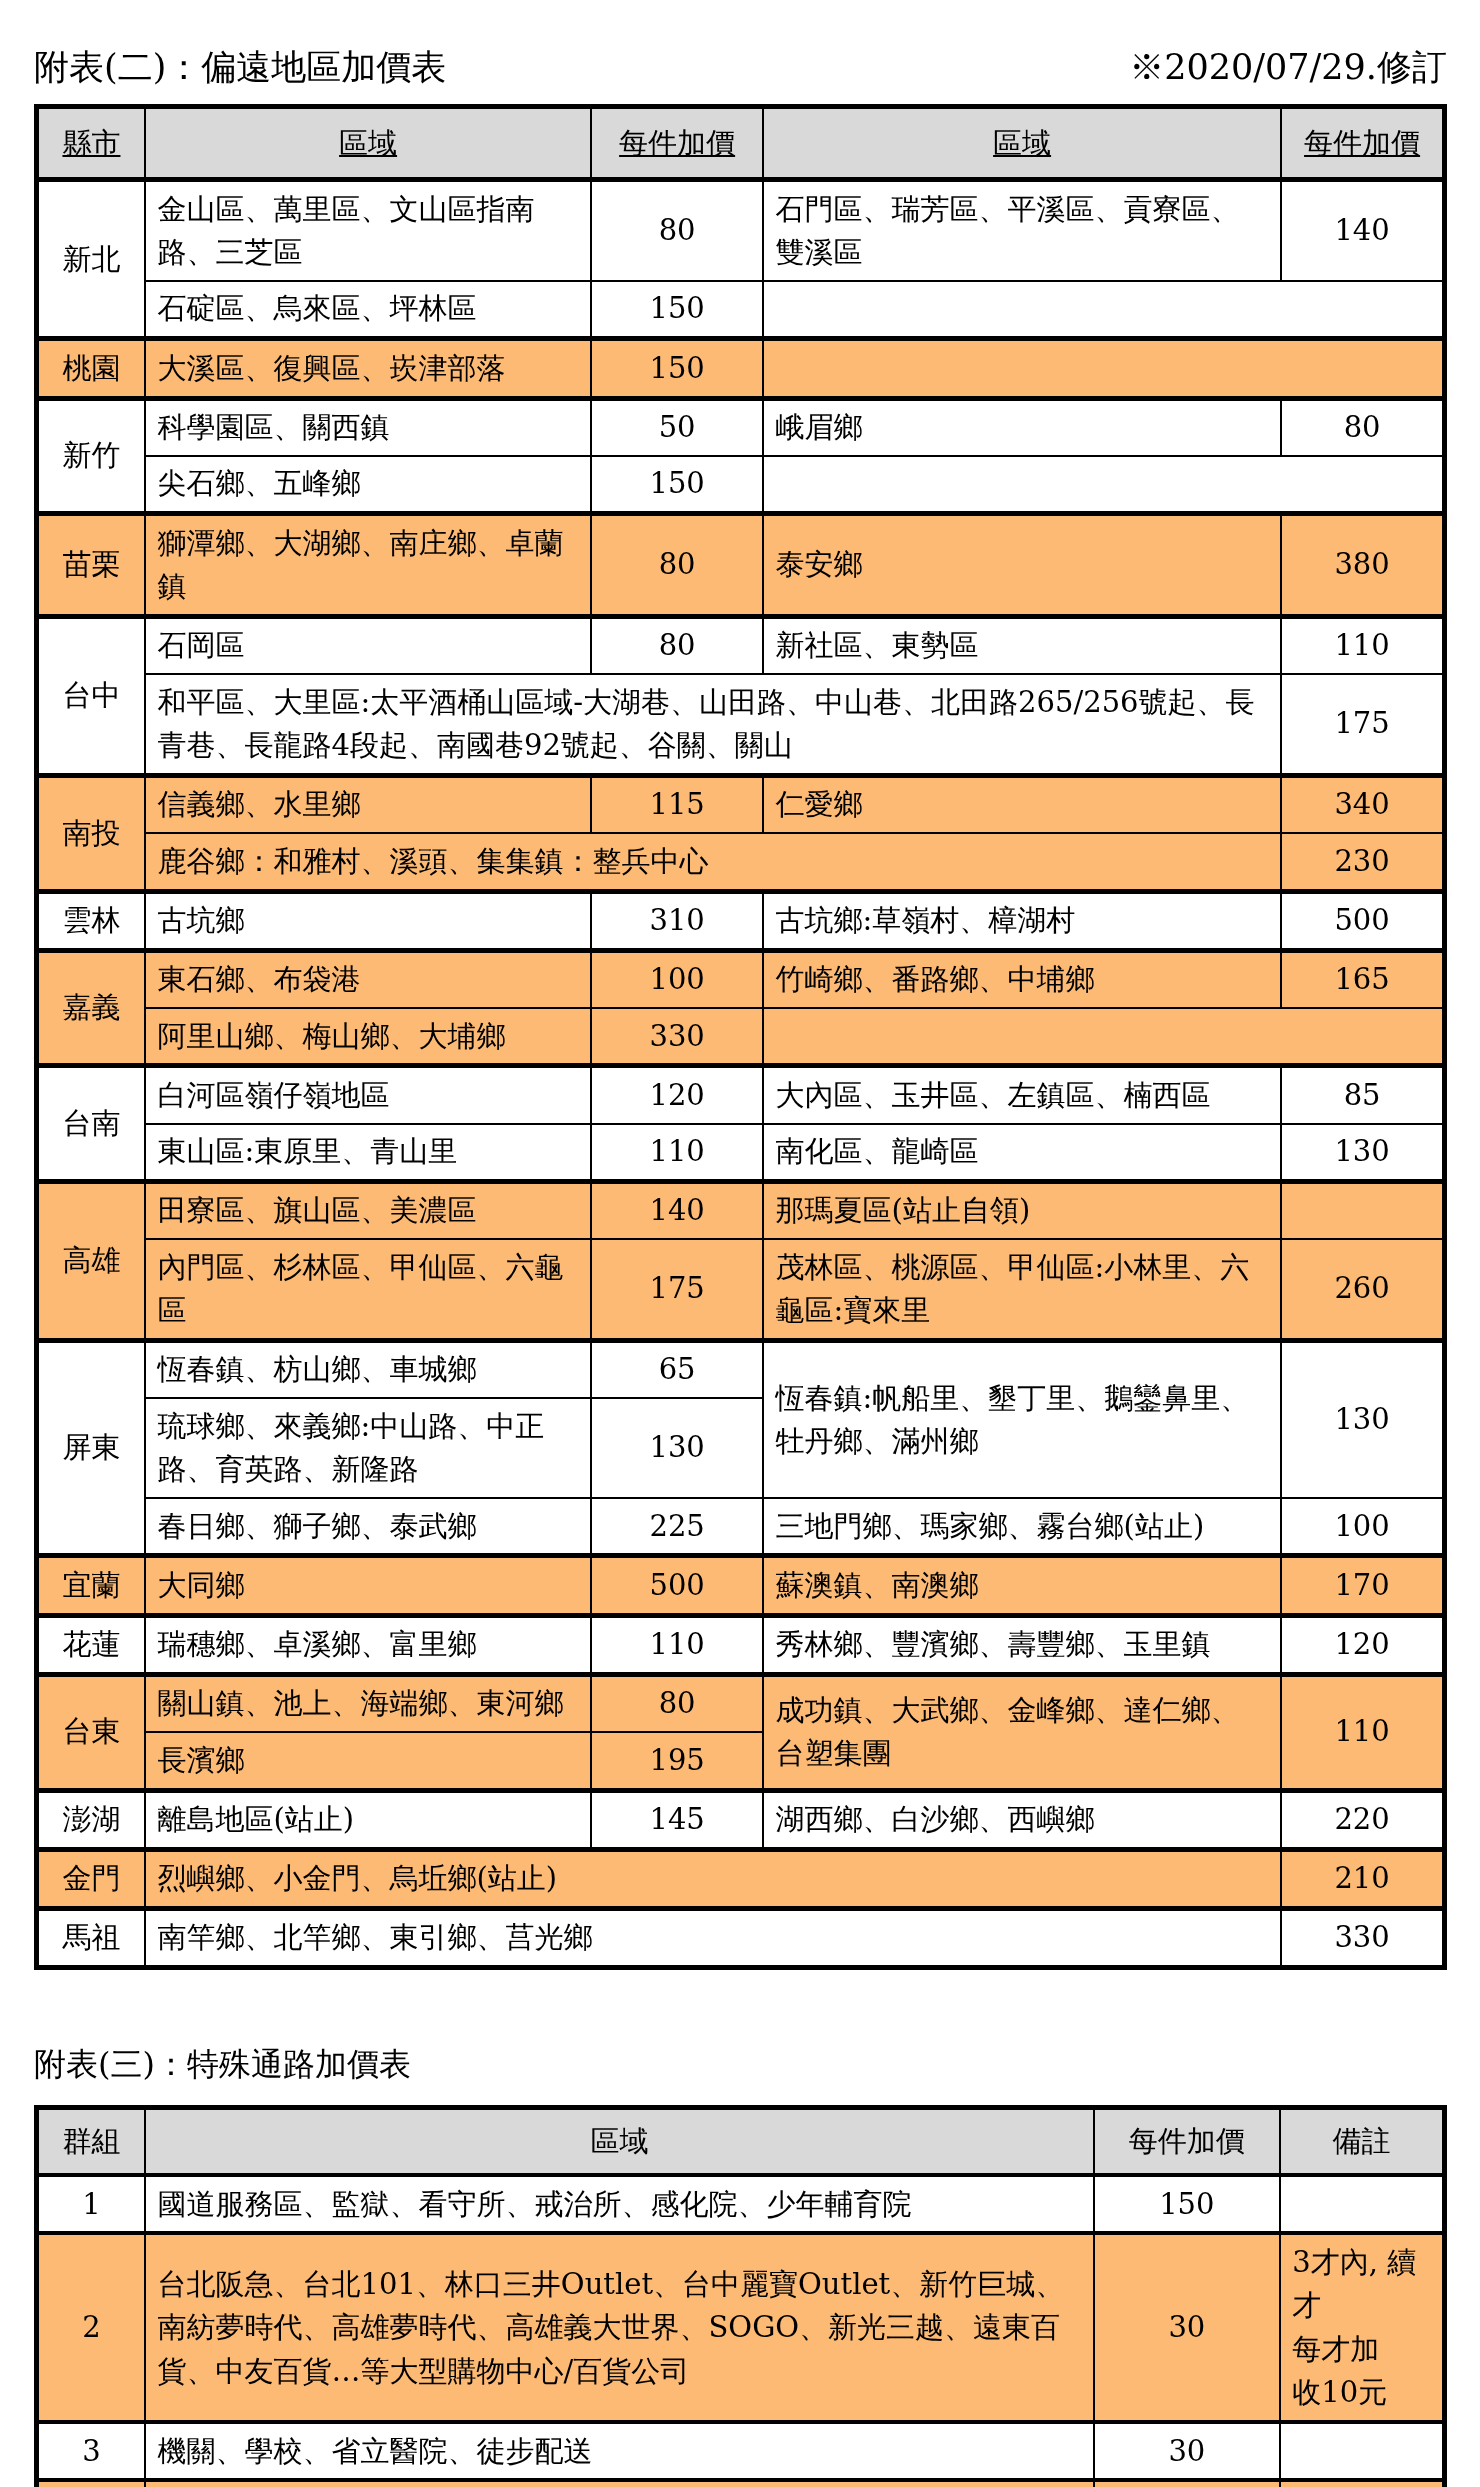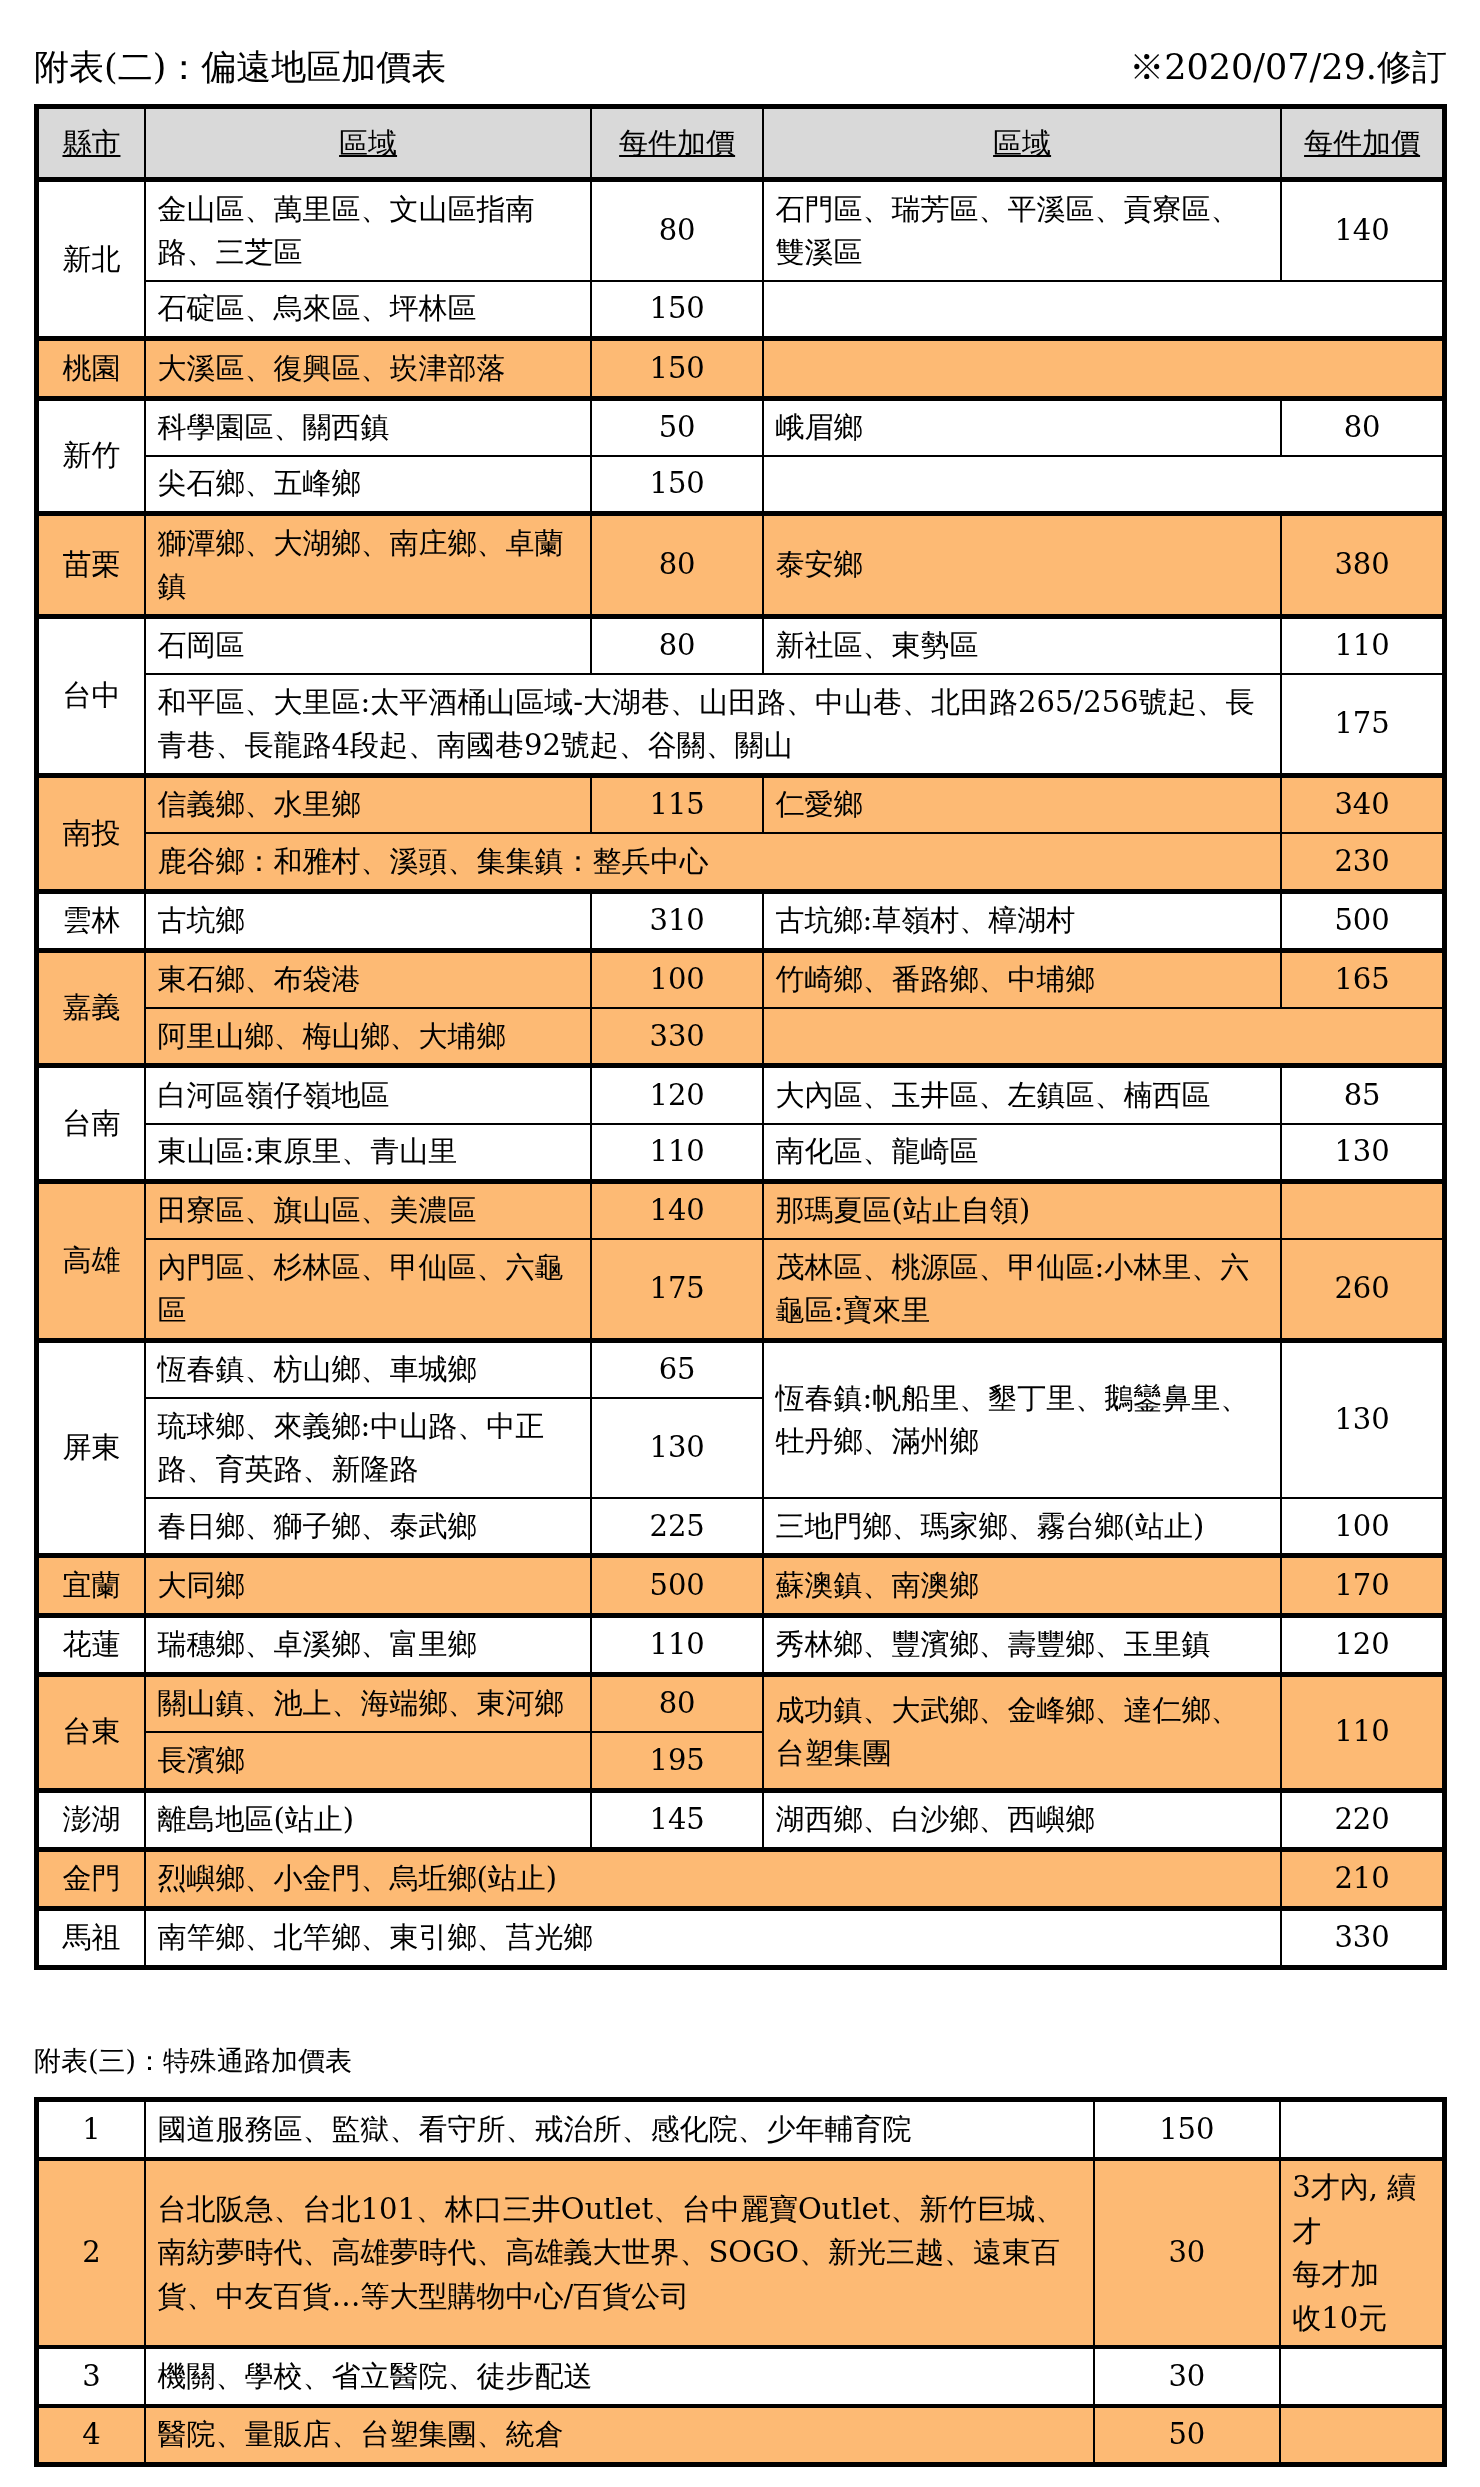--- a/index.html
+++ b/index.html
@@ -33,21 +33,21 @@
   
   #t2 .header-row th { background: #d9d9d9; height: 52px; text-align: center; border-bottom-width: 4.5px; }
   #t2 td { border-top-width: 4.5px; border-bottom-width: 4.5px; height: 39px; }
 
   td.county, td.group { text-align: center; }
   td.price { text-align: center; }
   td.region { text-align: left; }
   td.note { text-align: left; white-space: pre-wrap; padding: 3.6px 9px; line-height: 1.55; }
   tr.shaded td { background: #fdba74; }
 
-  .t2-title { font-size: 27px; margin: 73px 0 18px 0; }
+  .t2-title { font-size: 32px; margin: 73px 0 18px 0; }
 </style>
 </head>
 <body>
 
 <div class="page">
 
   <div class="title-row">
     <span>附表(二)：偏遠地區加價表</span>
     <span>※2020/07/29.修訂</span>
   </div>
@@ -237,20 +237,26 @@
   <div class="t2-title">附表(三)：特殊通路加價表</div>
 
   <table id="t2" class="grid">
     <colgroup>
       <col style="width:7.7%">
         <col style="width:67.4%">
         <col style="width:13.2%">
         <col style="width:11.7%">
     </colgroup>
     <tbody id="t2-body">
+        <tr class="header-row">
+          <th>群組</th>
+          <th>區域</th>
+          <th>每件加價</th>
+          <th>備註</th>
+        </tr>
         <tr>
           <td class="group">1</td>
           <td class="region">國道服務區、監獄、看守所、戒治所、感化院、少年輔育院</td>
           <td class="price">150</td>
           <td class="note"></td>
         </tr>
         <tr class="shaded">
           <td class="group">2</td>
           <td class="region">台北阪急、台北101、林口三井Outlet、台中麗寶Outlet、新竹巨城、南紡夢時代、高雄夢時代、高雄義大世界、SOGO、新光三越、遠東百貨、中友百貨…等大型購物中心/百貨公司</td>
           <td class="price">30</td>

